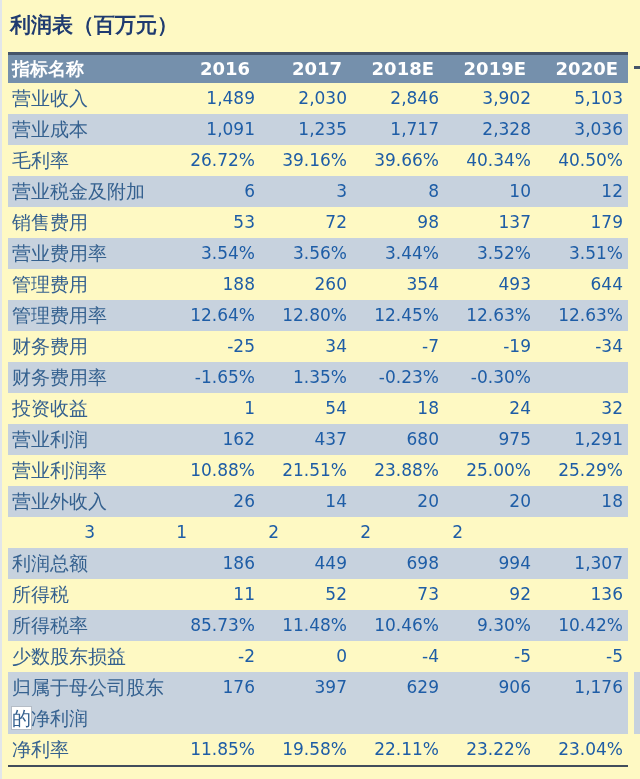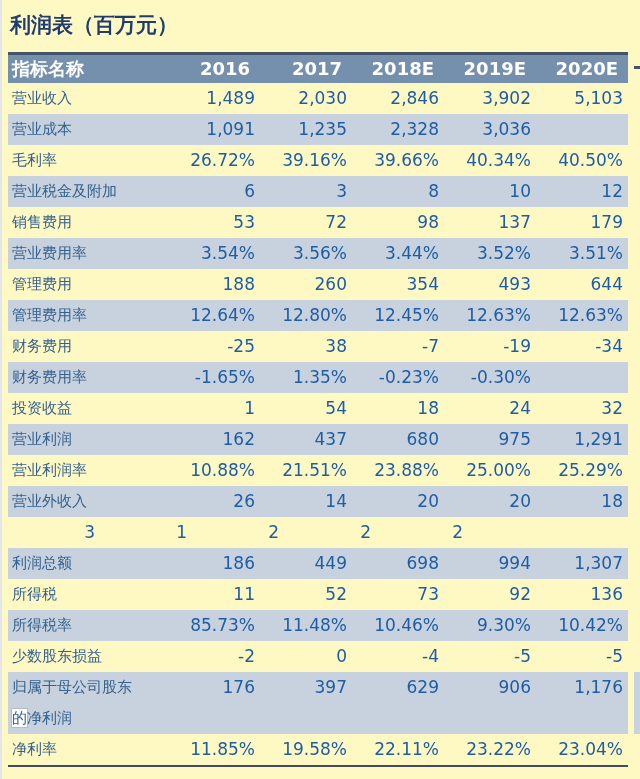--- a/index.html
+++ b/index.html
@@ -17,21 +17,21 @@
   }
   .income-table{margin:13px 0 0 6px;}
   .row{display:flex;align-items:center;}
   .main{width:620px;display:flex;background:transparent;}
   .gapcell{width:6px;background:#ffffff;}
   .strip{width:6px;background:transparent;}
   .shaded .main,.shaded .strip{background:#c7d2de;}
   .header .main,.header .strip{background:#7590ac;border-top:3px solid #44546a;}
   .lc{
     width:160px;box-sizing:border-box;padding-left:4px;
-    font-size:15px;line-height:31px;color:#35618f;white-space:nowrap;
+    font-size:19px;line-height:31px;color:#35618f;white-space:nowrap;
     overflow:visible;
   }
   .vc{
     width:92px;box-sizing:border-box;text-align:right;padding-right:5px;
     font-size:17px;line-height:31px;color:#1e5da6;
   }
   .header .lc{color:#ffffff;font-weight:bold;font-size:18px;line-height:28px;}
   .header .vc{color:#ffffff;font-weight:bold;font-size:18px;line-height:28px;padding-right:10px;}
   .tall .main,.tall .strip{min-height:62px;}
   .tall .lc{white-space:normal;line-height:31px;}
@@ -67,20 +67,21 @@
           <div class="vc">5,103</div>
         </div>
         <div class="gapcell"></div>
         <div class="strip"></div>
       </div>
       <div class="row shaded">
         <div class="main">
           <div class="lc">营业成本</div>
           <div class="vc">1,091</div>
           <div class="vc">1,235</div>
+          <div class="vc">1,717</div>
           <div class="vc">2,328</div>
           <div class="vc">3,036</div>
         </div>
         <div class="gapcell"></div>
         <div class="strip"></div>
       </div>
       <div class="row">
         <div class="main">
           <div class="lc">毛利率</div>
           <div class="vc">26.72%</div>
@@ -149,21 +150,21 @@
           <div class="vc">12.63%</div>
           <div class="vc">12.63%</div>
         </div>
         <div class="gapcell"></div>
         <div class="strip"></div>
       </div>
       <div class="row">
         <div class="main">
           <div class="lc">财务费用</div>
           <div class="vc">-25</div>
-          <div class="vc">38</div>
+          <div class="vc">34</div>
           <div class="vc">-7</div>
           <div class="vc">-19</div>
           <div class="vc">-34</div>
         </div>
         <div class="gapcell"></div>
         <div class="strip"></div>
       </div>
       <div class="row shaded">
         <div class="main">
           <div class="lc">财务费用率</div>

